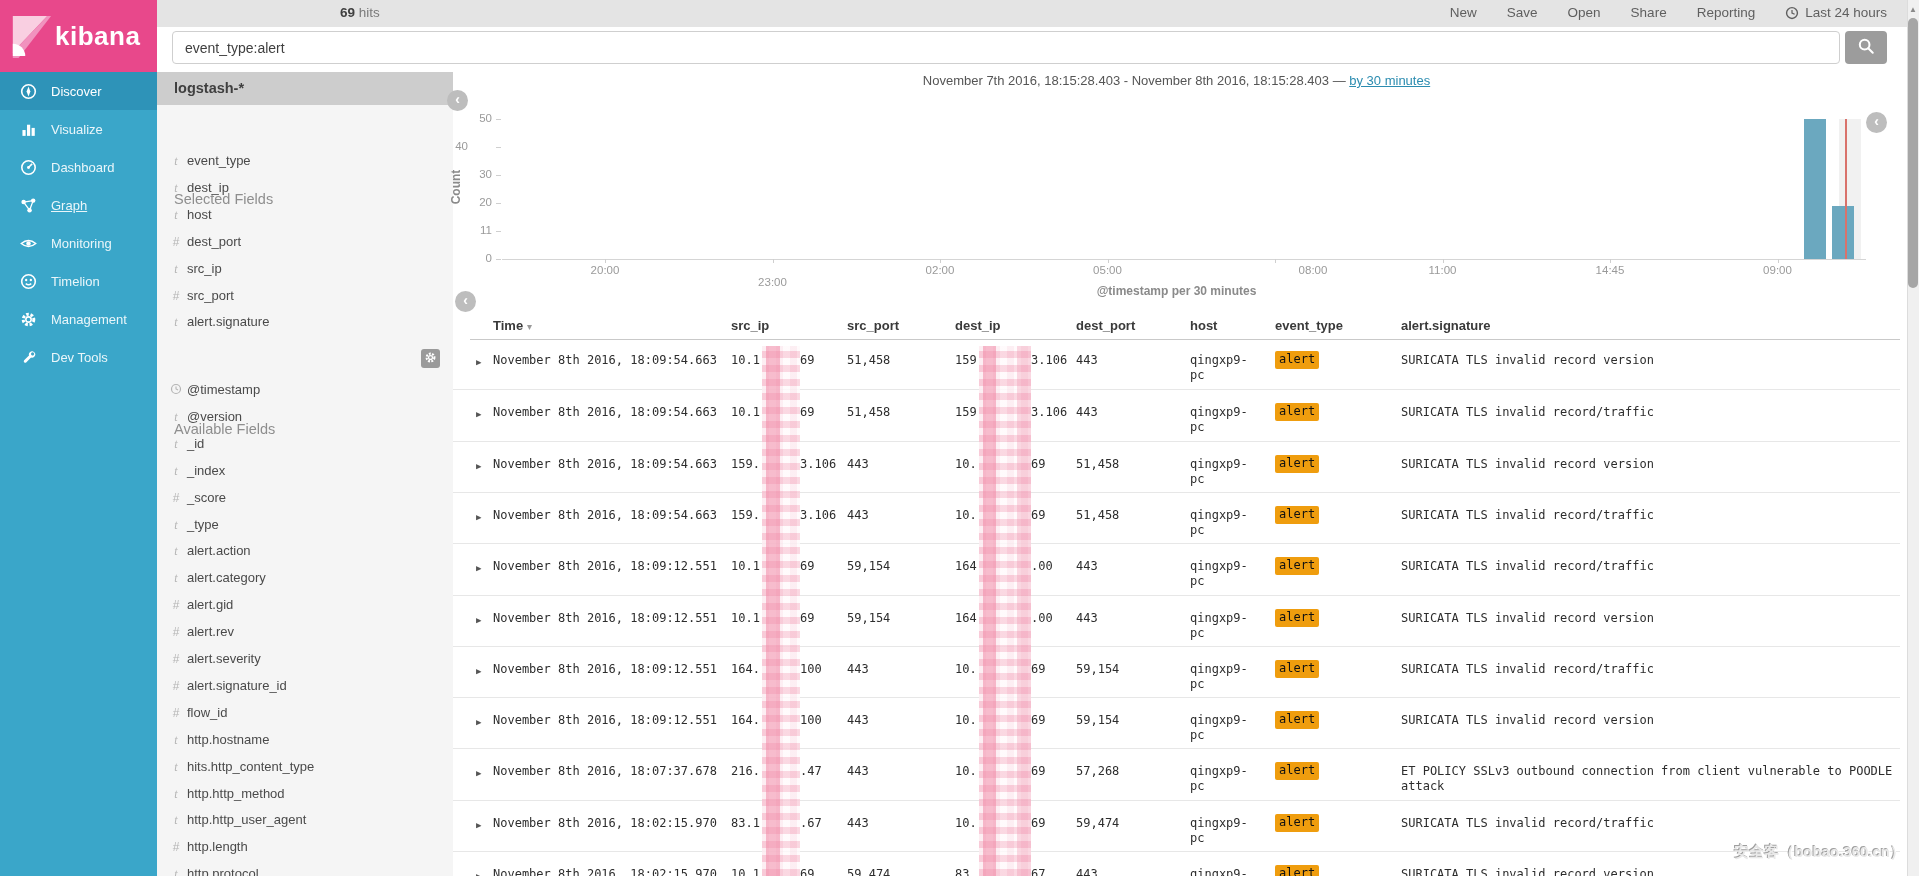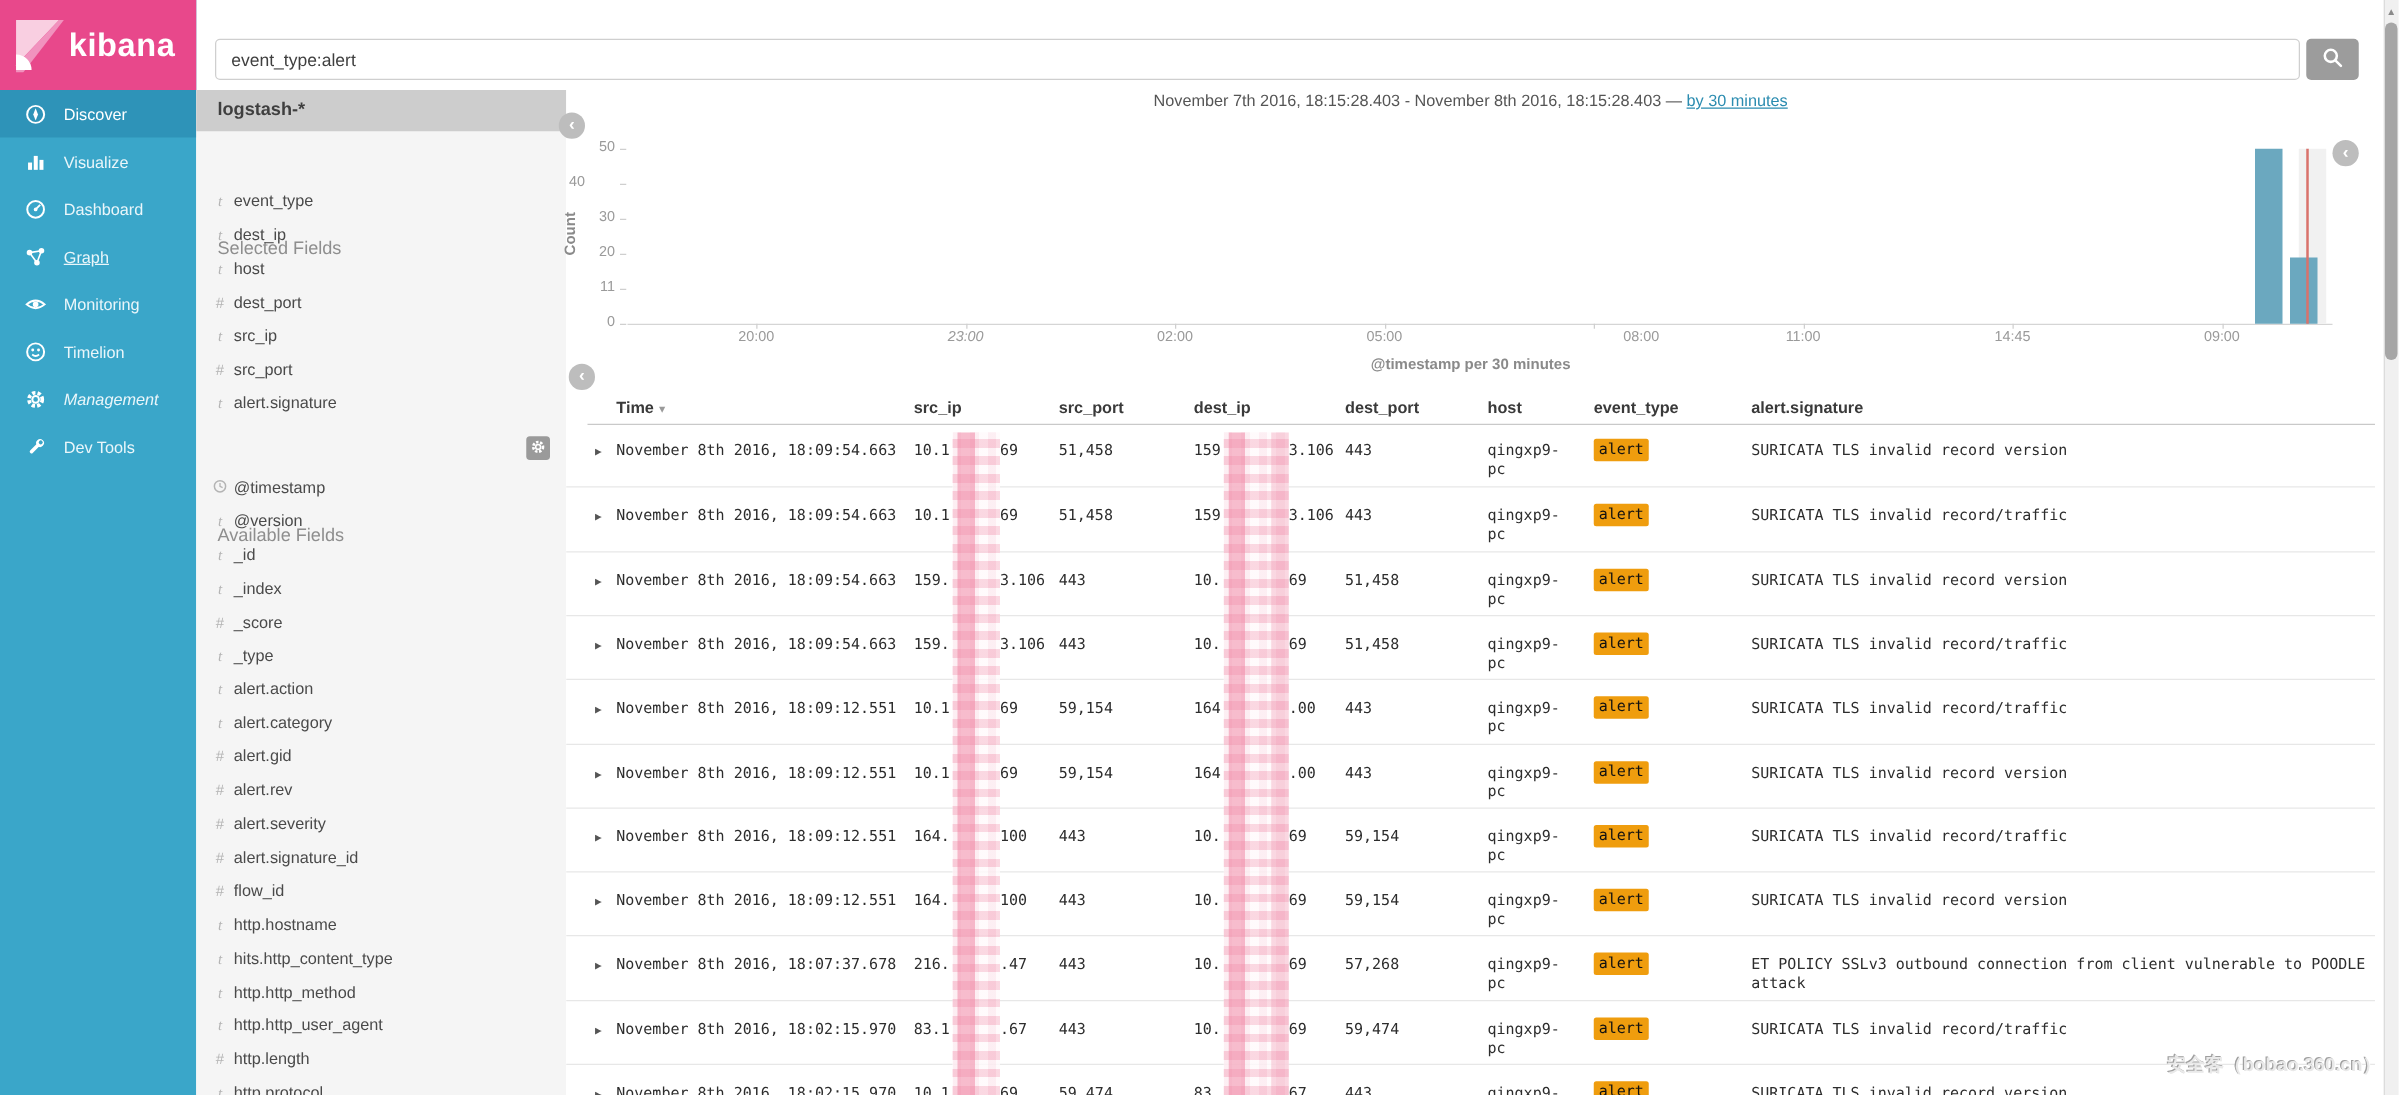--- a/index.html
+++ b/index.html
@@ -98,20 +98,37 @@
   
   #sb-track { left:1907px; top:0; width:12px; height:876px; background:#f0f0f0; border-left:1px solid #dcdcdc; }
   #sb-arrow { left:1907px; top:5px; width:12px; text-align:center; font-size:8px; color:#8a8a8a; }
   #sb-thumb { left:1908px; top:18px; width:10px; height:270px; background:#a6a6a6; border-radius:5px; cursor:pointer; }
 </style>
 </head>
 <body>
 
 <div id="app">
 
+  <div id="topstrip" class="abs">
+    <div id="hits" class="abs"><b>69</b> <span>hits</span></div>
+    <div id="topmenu" class="abs">
+        <span class="tm">New</span>
+        <span class="tm">Save</span>
+        <span class="tm">Open</span>
+        <span class="tm">Share</span>
+        <span class="tm">Reporting</span>
+        <span class="tm">
+          <svg width="14" height="14" viewBox="0 0 16 16">
+            <circle cx="8" cy="8" r="6.2" fill="none" stroke="#5f5f5f" stroke-width="1.6"></circle>
+            <path d="M8 4.5 L8 8 L11 9.5" fill="none" stroke="#5f5f5f" stroke-width="1.4"></path>
+          </svg>
+          <span>Last 24 hours</span>
+        </span>
+      </div>
+  </div>
 
   <div id="searchrow" class="abs"></div>
   <input id="searchinput" class="abs" value="event_type:alert" style="">
   <button id="searchbtn" class="abs">
     <span>
       <svg width="18" height="18" viewBox="0 0 16 16">
           <circle cx="6.8" cy="6.8" r="4.3" fill="none" stroke="#fff" stroke-width="1.8"></circle>
           <line x1="10" y1="10" x2="14" y2="14" stroke="#fff" stroke-width="1.8" stroke-linecap="round"></line>
         </svg>
     </span>
@@ -167,21 +184,21 @@
       </div>
       <div class="nav-item" style="top: 262px;">
         <span class="nicon"><svg width="17" height="17" viewBox="0 0 16 16">
             <circle cx="8" cy="8" r="6.4" fill="none" stroke="#fff" stroke-width="1.5"></circle>
             <circle cx="5.8" cy="6.6" r="1.1" fill="#fff"></circle>
             <circle cx="10.2" cy="6.6" r="1.1" fill="#fff"></circle>
             <path d="M5.4 10 Q8 12.2 10.6 10" fill="none" stroke="#fff" stroke-width="1.3"></path>
           </svg></span>
         <span class="nlabel">Timelion</span>
       </div>
-      <div class="nav-item" style="top: 300px; font-style: italic;">
+      <div class="nav-item" style="top: 300px;">
         <span class="nicon"><svg width="17" height="17" viewBox="0 0 16 16">
             <circle cx="8" cy="8" r="5" fill="none" stroke="#fff" stroke-width="2.8" stroke-dasharray="2.5 1.65"></circle>
             <circle cx="8" cy="8" r="2.5" fill="none" stroke="#fff" stroke-width="1.5"></circle>
           </svg></span>
         <span class="nlabel">Management</span>
       </div>
       <div class="nav-item" style="top: 338px;">
         <span class="nicon"><svg width="17" height="17" viewBox="0 0 16 16">
             <g transform="rotate(45 8 8)">
               <rect x="7" y="4.5" width="2.7" height="9.5" rx="1.2" fill="#fff"></rect>
@@ -513,21 +530,21 @@
     <div class="ylab abs" style="left: 458px; top: 196px;">20</div>
     <div class="tickdash abs" style="left: 496px; top: 203px; width: 5px; height: 1px;"></div>
     <div class="ylab abs" style="left: 458px; top: 168px;">30</div>
     <div class="tickdash abs" style="left: 496px; top: 175px; width: 5px; height: 1px;"></div>
     <div class="ylab abs" style="left: 434px; top: 140px;">40</div>
     <div class="tickdash abs" style="left: 496px; top: 147px; width: 5px; height: 1px;"></div>
     <div class="ylab abs" style="left: 458px; top: 112px;">50</div>
     <div class="tickdash abs" style="left: 496px; top: 119px; width: 5px; height: 1px;"></div>
     <div class="xlab abs" style="left: 573px; top: 264px;">20:00</div>
     <div class="tickdash abs" style="left: 605px; top: 259px; width: 1px; height: 4px;"></div>
-    <div class="xlab abs" style="left: 740.5px; top: 264px; font-style: italic;">23:00</div>
+    <div class="xlab abs" style="left: 740.5px; top: 276px;">23:00</div>
     <div class="tickdash abs" style="left: 772.5px; top: 259px; width: 1px; height: 4px;"></div>
     <div class="xlab abs" style="left: 908px; top: 264px;">02:00</div>
     <div class="tickdash abs" style="left: 940px; top: 259px; width: 1px; height: 4px;"></div>
     <div class="xlab abs" style="left: 1075.5px; top: 264px;">05:00</div>
     <div class="tickdash abs" style="left: 1107.5px; top: 259px; width: 1px; height: 4px;"></div>
     <div class="xlab abs" style="left: 1281px; top: 264px;">08:00</div>
     <div class="tickdash abs" style="left: 1275px; top: 259px; width: 1px; height: 4px;"></div>
     <div class="xlab abs" style="left: 1410.5px; top: 264px;">11:00</div>
     <div class="tickdash abs" style="left: 1442.5px; top: 259px; width: 1px; height: 4px;"></div>
     <div class="xlab abs" style="left: 1578px; top: 264px;">14:45</div>

